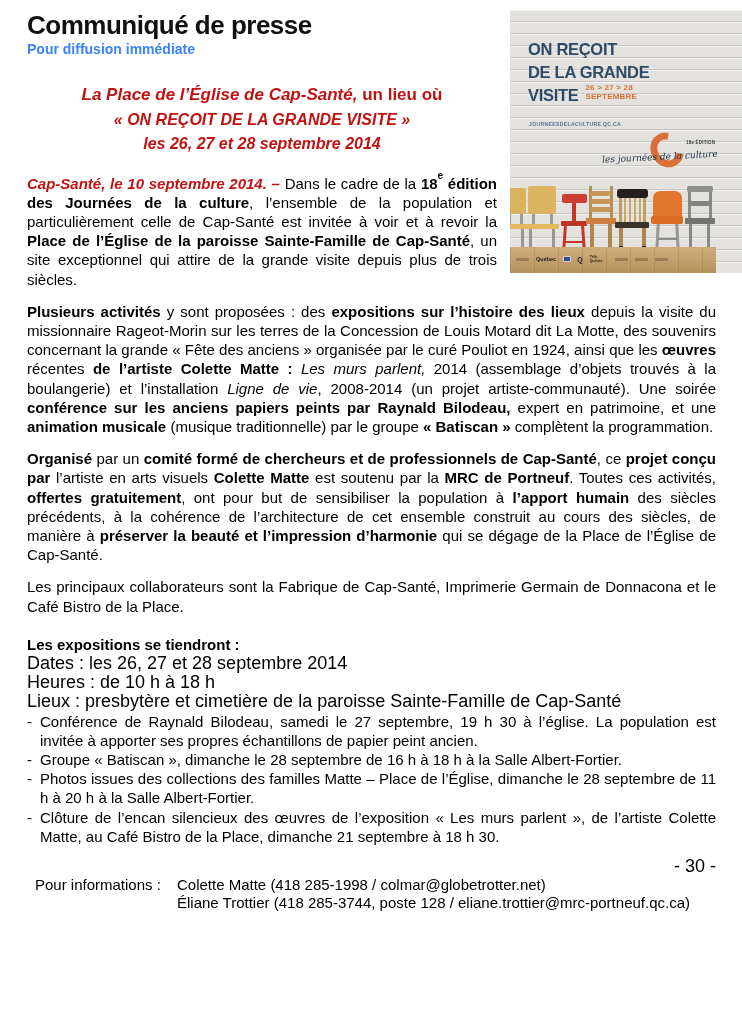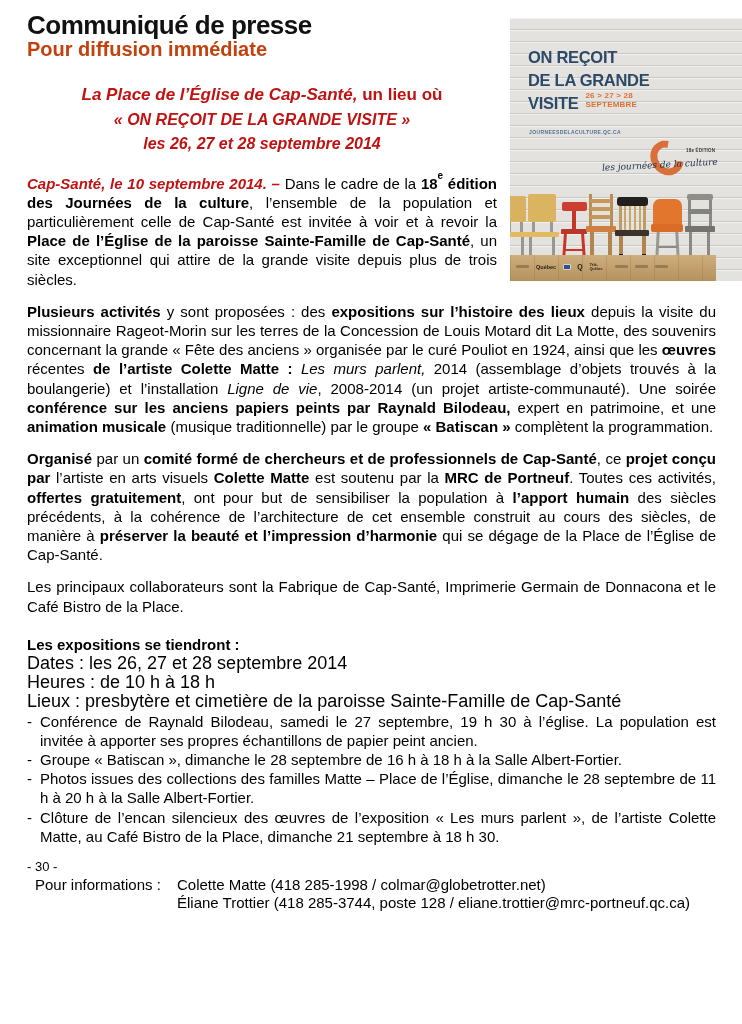--- a/index.html
+++ b/index.html
@@ -6,24 +6,24 @@
   body{
     width:742px;height:1024px;overflow:hidden;
     font-family:"Liberation Sans", sans-serif;
     color:#000;
     -webkit-font-smoothing:antialiased;
   }
   .page{padding:12px 26px 0 27px;width:689px;}
 
   
   .doc-title{font-size:26px;line-height:27px;font-weight:bold;letter-spacing:-0.5px;color:#111;}
-  .doc-subtitle{font-size:20px;line-height:16px;font-weight:bold;margin-top:2px;color:#c2410c;}
-
-  
-  .top-section{display:flex;align-items:center;}
+  .doc-subtitle{font-size:14px;line-height:16px;font-weight:bold;margin-top:2px;color:#3b82f6;}
+
+  
+  .top-section{display:flex;align-items:flex-start;}
   .left-col{width:470px;flex:none;}
 
   .red-block{margin-top:26px;text-align:center;color:#c11212;font-weight:bold;line-height:24.5px;}
   .red-l1{font-size:17px;}
   .red-l1 .it{font-style:italic;}
   .red-l2,.red-l3{font-size:16px;font-style:italic;}
 
   p.body{font-size:15px;line-height:19.2px;text-align:justify;margin:13px 0 0 0;}
   .b{font-weight:bold;}
   .i{font-style:italic;}
@@ -64,21 +64,21 @@
   .sp-q{font-size:7px;font-weight:bold;color:#1f1b16;}
   .sp-tq{font-size:3.5px;font-weight:bold;color:#2a251f;width:18px;line-height:4px;}
   .chair-part{position:absolute;}
 
   
   .section-heading{font-size:15px;line-height:19.2px;font-weight:bold;margin:19px 0 0 0;}
   .plain-line{font-size:18px;line-height:19.2px;margin:0;}
   .bullet{display:flex;font-size:15px;line-height:19.2px;margin:0;}
   .bullet .dash{width:13px;flex:none;}
   .bullet .btext{flex:1;text-align:justify;}
-  .end-mark{text-align:left;font-size:13px;line-height:19.2px;margin-top:11px;}
+  .end-mark{text-align:right;font-size:18px;line-height:19.2px;margin-top:11px;}
 
   
   .footer{display:flex;font-size:15px;line-height:17.5px;padding-left:8px;}
   .footer-label{width:142px;flex:none;}
   .footer-contacts div{margin:0;}
 </style>
 </head>
 <body>
 
 <div class="page">

